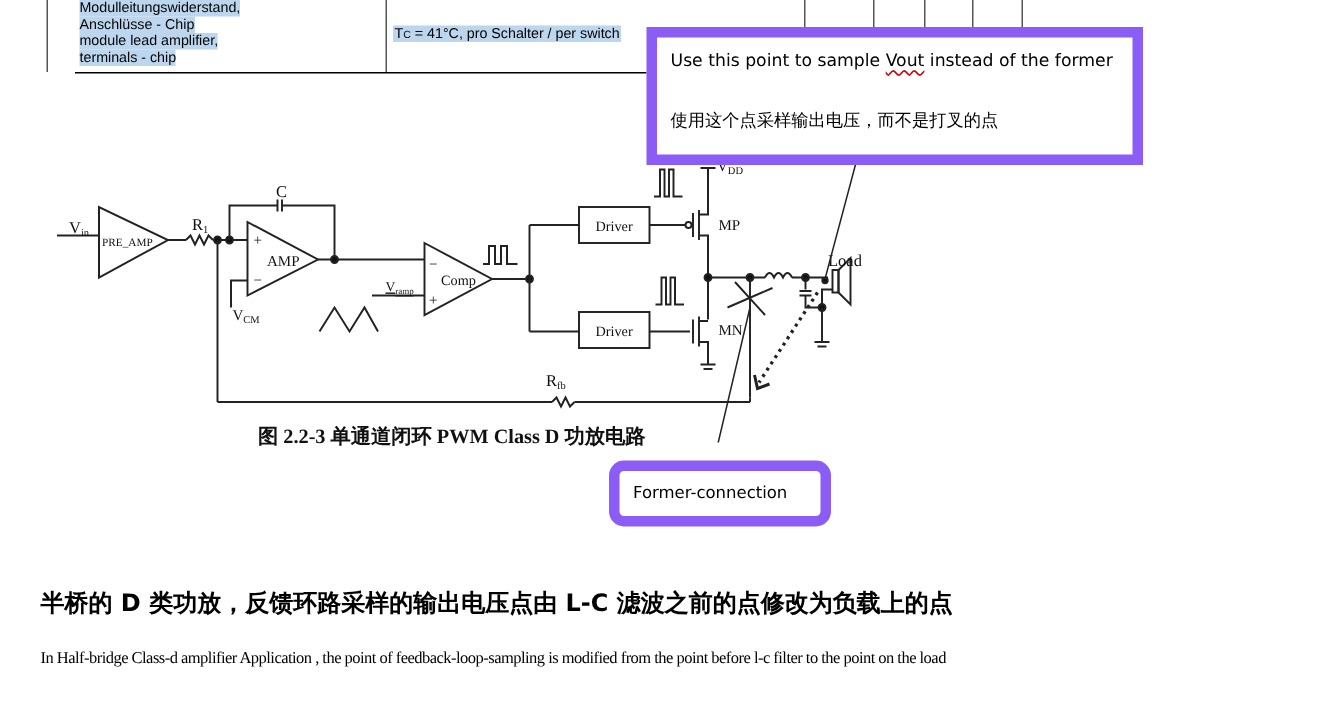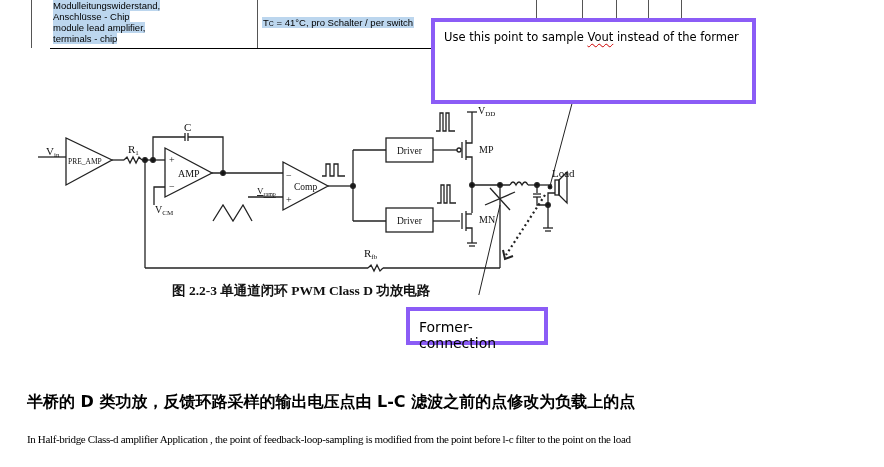--- a/index.html
+++ b/index.html
@@ -4,26 +4,26 @@
 <style>
   html,body{margin:0;padding:0;background:#fff;}
   body{width:884px;height:467px;position:relative;overflow:hidden;font-family:"Liberation Sans",sans-serif;}
   .tbl{position:absolute;left:0;top:0;width:884px;height:48px;}
   .tbl .vl{position:absolute;top:0;width:1px;background:#555;}
   .cell-text{position:absolute;left:53px;top:0;font-size:9.5px;line-height:11px;color:#000;}
   .cell-text span{background:#bcd6ee;}
   .tc{position:absolute;left:262px;top:17px;font-size:9.5px;color:#000;background:#bcd6ee;padding:0 1px;}
   .tc sub{font-size:7px;vertical-align:baseline;}
   .hline{position:absolute;height:1px;background:#000;}
-  .callout{position:absolute;border:4px solid #8b5cf6;background:#fff;font-family:"DejaVu Sans",sans-serif;color:#000;}
+  .callout{position:absolute;border:7px solid #8b5cf6;background:#fff;font-family:"DejaVu Sans",sans-serif;color:#000;text-align:right;}
   .callout1{left:431px;top:18px;width:317px;height:78px;font-size:11.5px;}
   .callout1 .l1{position:absolute;left:9px;top:8px;}
   .callout1 .l2{position:absolute;left:9px;top:48px;}
   .squig{text-decoration:underline wavy #c00;text-decoration-thickness:1px;text-underline-offset:2px;}
-  .callout2{left:406px;top:307px;width:134px;height:30px;font-size:14px;}
+  .callout2{left:406px;top:307px;width:134px;height:30px;font-size:11px;border-radius:10px;}
   .callout2 div{position:absolute;left:9px;top:8px;}
   svg.circ{position:absolute;left:0;top:95px;}
   .caption{position:absolute;left:172px;top:282px;font-family:"Liberation Serif",serif;font-size:13.5px;font-weight:bold;color:#111;}
   .p1{position:absolute;left:27px;top:392px;font-family:"DejaVu Sans",sans-serif;font-size:16px;color:#000;font-weight:bold;}
   .p2{position:absolute;left:27px;top:433px;font-family:Liberation Serif, serif;font-size:11px;color:#000;letter-spacing:-0.35px;}
   .ckt text{font-family:"Liberation Serif",serif;}
 </style>
 </head>
 <body>
 
@@ -156,20 +156,21 @@
   <text x="364" y="257" font-size="11" fill="#111" stroke="none"><tspan>R</tspan><tspan font-size="7" dy="2">fb</tspan></text>
 
   <line x1="574" y1="96" x2="550" y2="186" stroke-width="1"></line>
   <line x1="476" y1="307" x2="500" y2="205" stroke-width="1"></line>
 </svg>
 
 <div class="caption">图 2.2-3  单通道闭环 PWM Class D 功放电路</div>
 
 <div class="callout callout1">
   <div class="l1"><span>Use this point to sample </span><span class="squig">Vout</span><span> instead of the former</span></div>
+  <div class="l2">使用这个点采样输出电压，而不是打叉的点</div>
 </div>
 
 <div class="callout callout2">
   <div>Former-connection</div>
 </div>
 
 <div class="p1">半桥的 D 类功放，反馈环路采样的输出电压点由 L-C  滤波之前的点修改为负载上的点</div>
 <div class="p2">In Half-bridge Class-d amplifier Application , the point of feedback-loop-sampling is modified from the point before l-c filter to the point on the load</div>
 
 </body></html>

